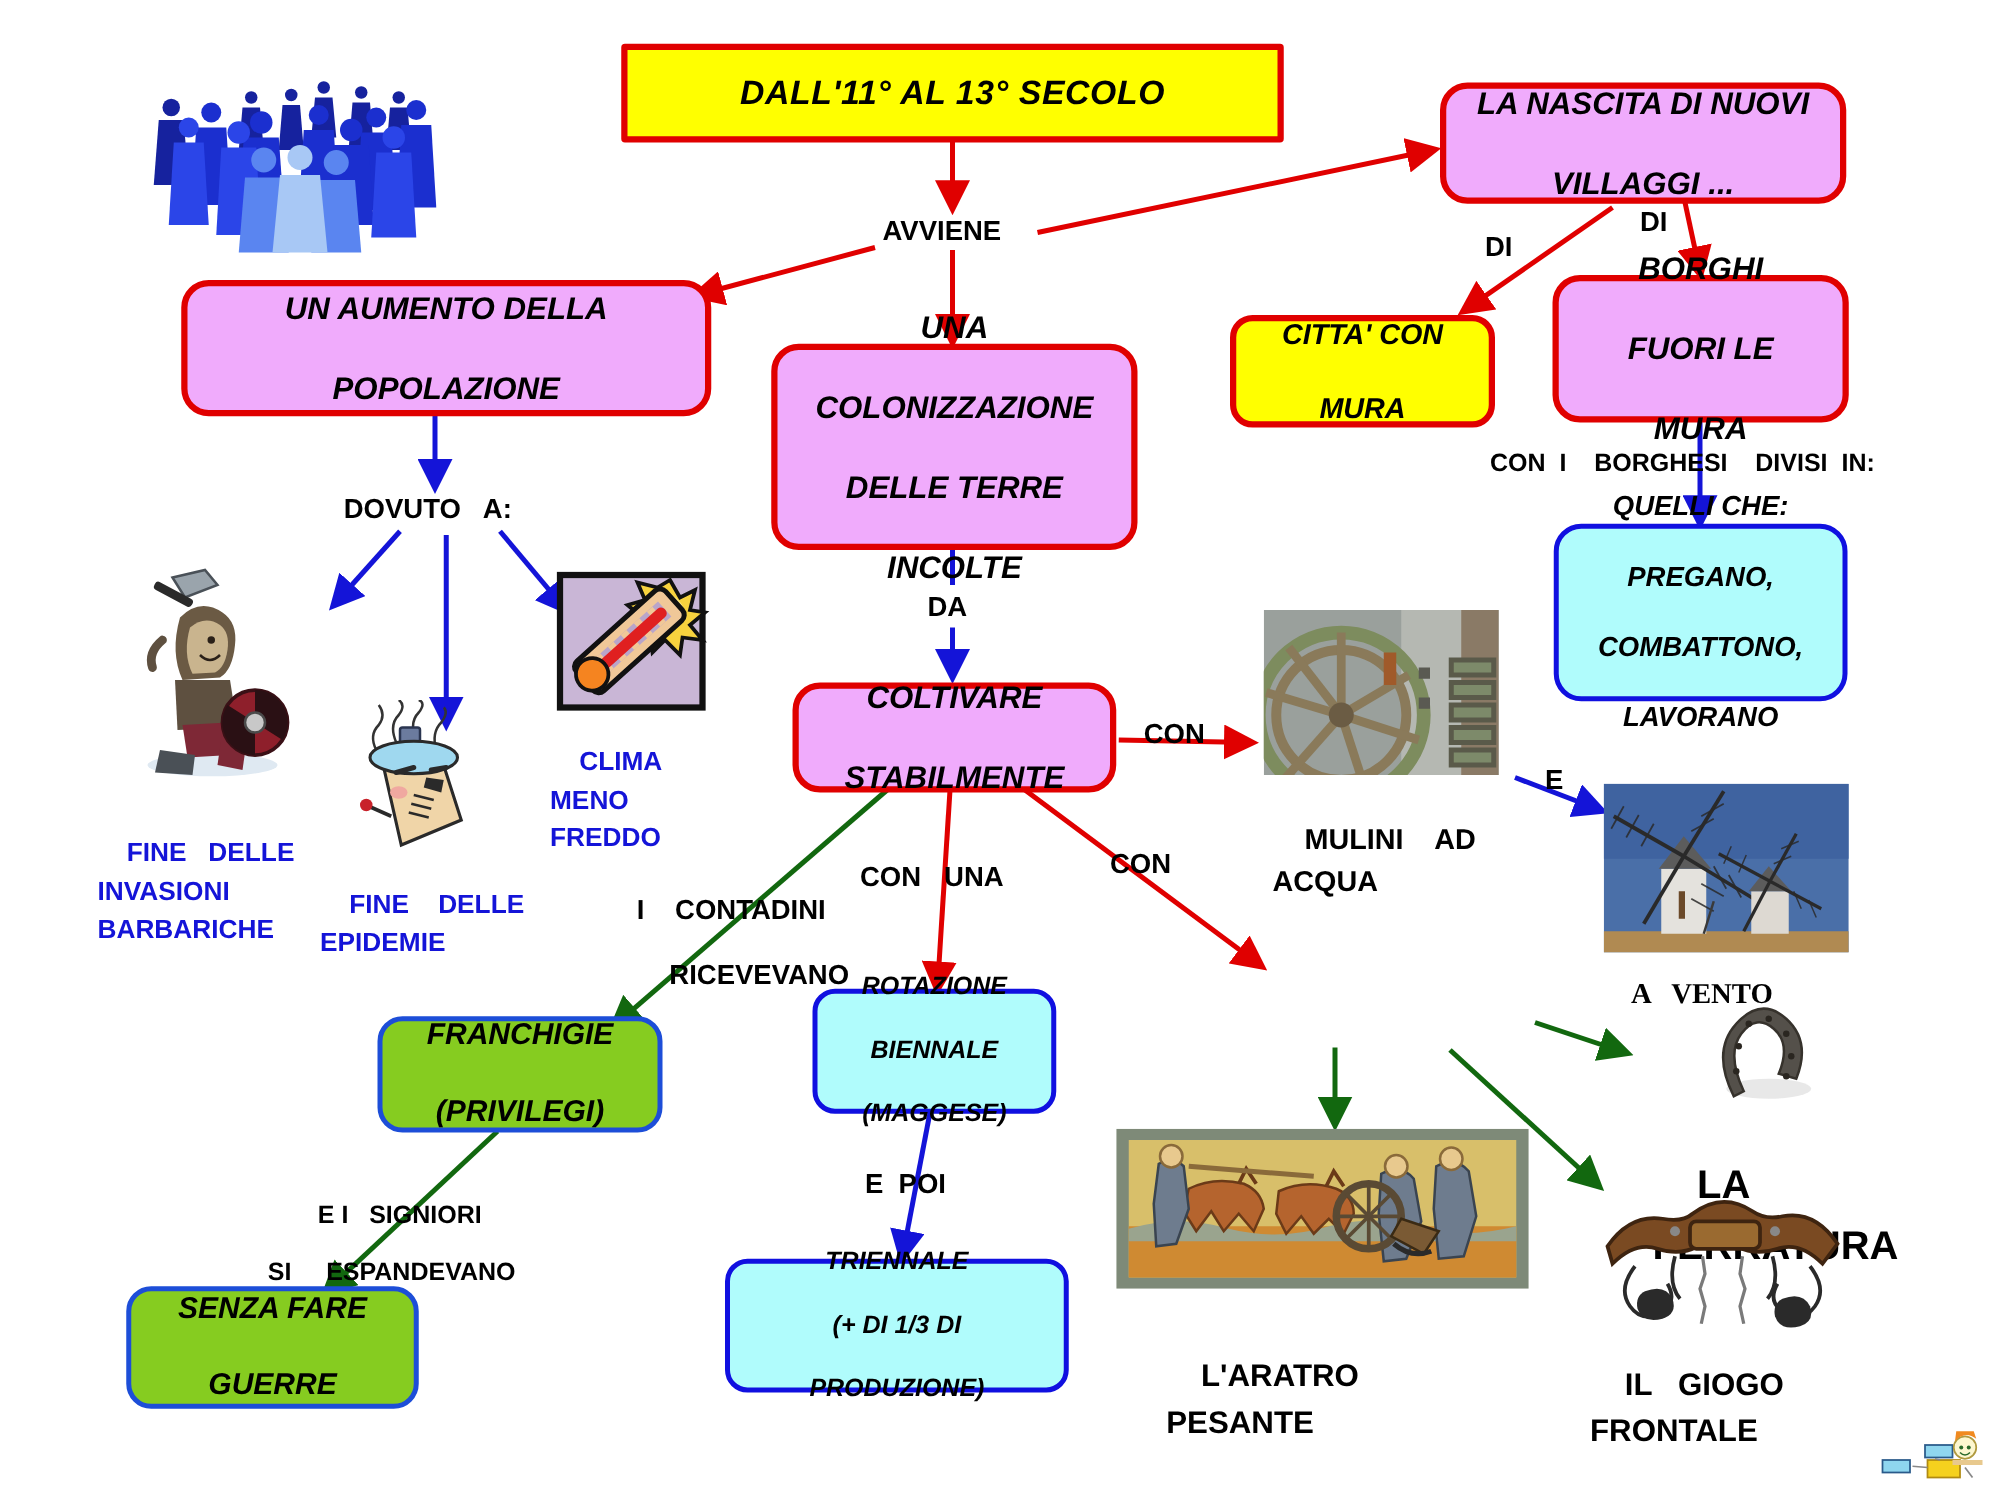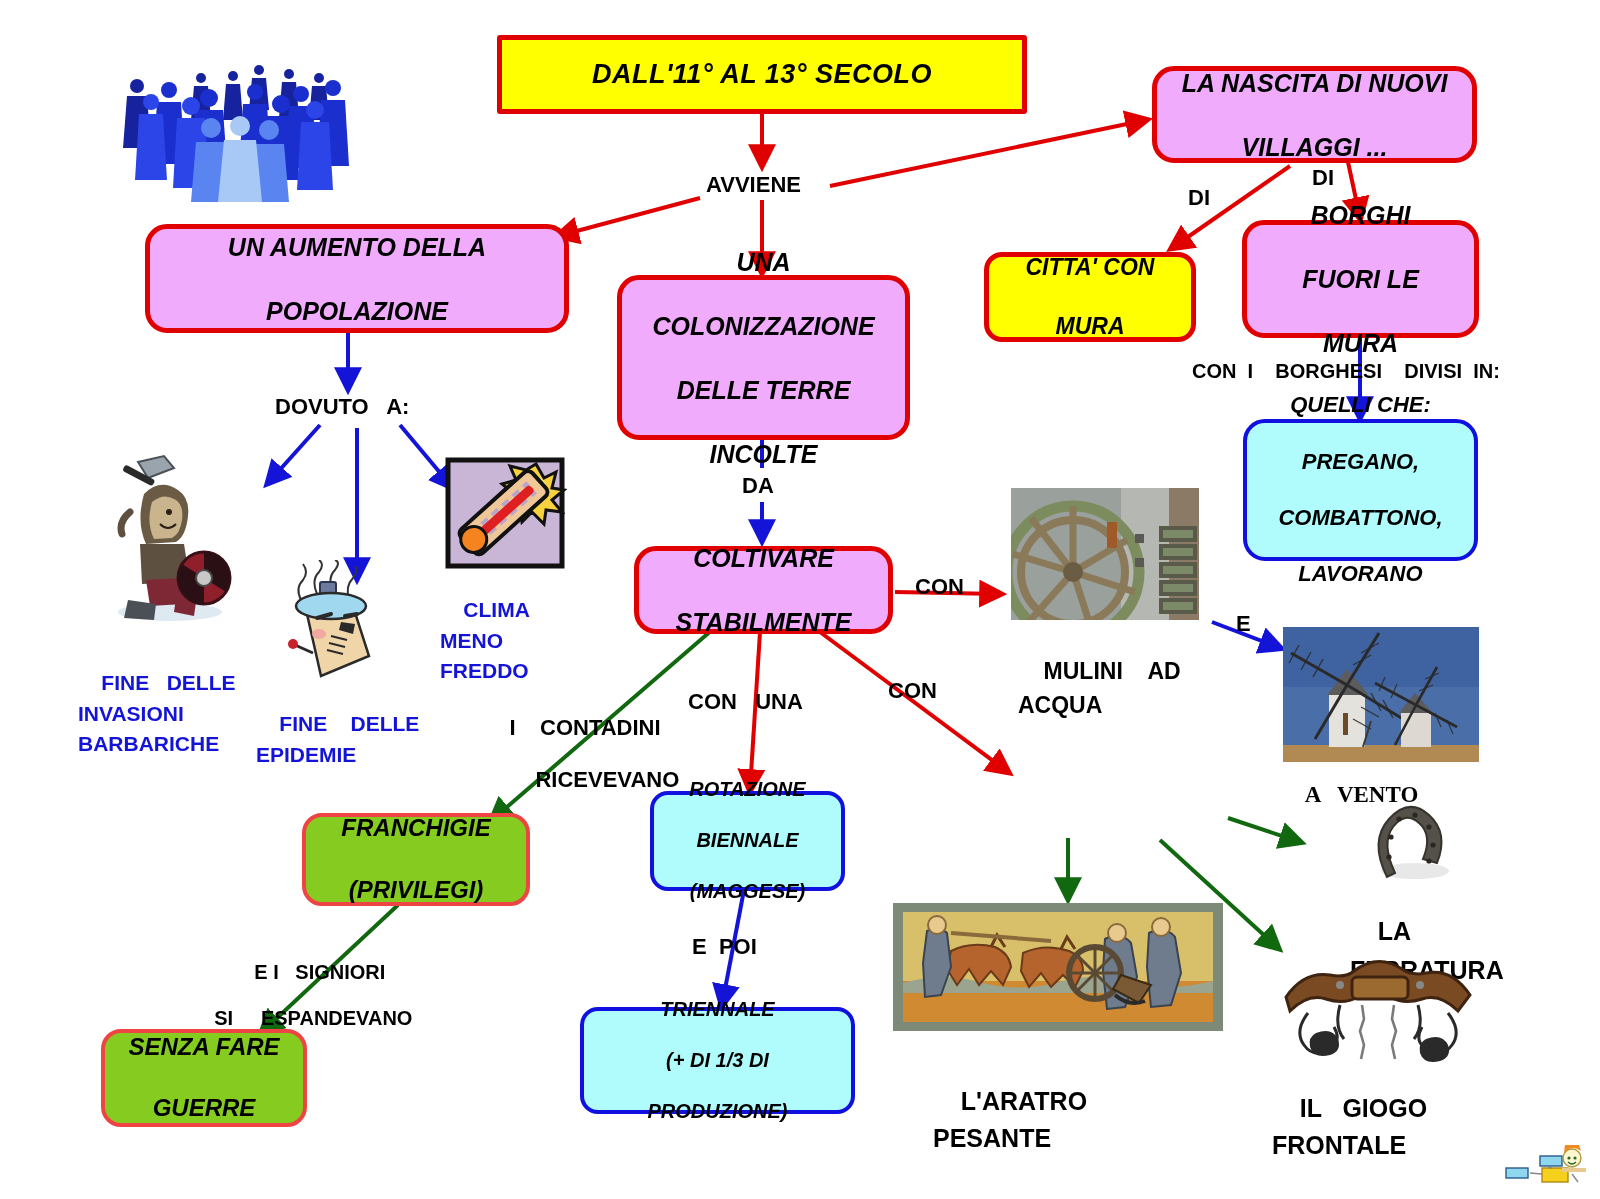--- a/index.html
+++ b/index.html
@@ -11,21 +11,21 @@
   .node{position:absolute;box-sizing:border-box;display:flex;align-items:center;
         justify-content:center;text-align:center;font-weight:bold;color:#000;
         line-height:1.28;}
   .node span{display:block;width:100%;font-style:italic;}
 
   .n-title{background:#ffff00;border:5px solid #e00000;border-radius:3px;font-size:27px;letter-spacing:.5px;}
   .n-yellow{background:#f0abfc;border:5px solid #e00000;border-radius:22px;font-size:25px;}
   .n-yellow-sm{background:#ffff00;border:5px solid #e00000;border-radius:18px;font-size:23px;}
   .n-cyan{background:#b0fcfc;border:4px solid #1010e0;border-radius:22px;font-size:22px;}
   .n-cyan-sm{background:#b0fcfc;border:4px solid #1010e0;border-radius:18px;font-size:20px;}
-  .n-green{background:#86cc20;border:4px solid #ef4444;border-radius:20px;font-size:24px;}
+  .n-green{background:#86cc20;border:4px solid #1d4ed8;border-radius:20px;font-size:24px;}
 
   .conn{position:absolute;font-size:22px;font-weight:bold;color:#000;white-space:pre;}
   .conn.sm{font-size:20px;}
   .cap{position:absolute;font-size:21px;font-weight:bold;color:#000;text-align:left;white-space:pre;line-height:1.45;}
   .cap.blue{color:#1414d8;}
 
   .pic{position:absolute;}
   .pic svg{display:block;}
   .logo{position:absolute;}
 </style>
@@ -136,21 +136,21 @@
       <span>COLTIVARE</span><br><span>STABILMENTE</span>
     </span>
   </div>
 
   <div class="node n-green" style="left:302px;top:813px;width:228px;height:93px;">
     <span>
       <span>FRANCHIGIE</span><br><span>(PRIVILEGI)</span>
     </span>
   </div>
 
-  <div class="node n-green" style="left:101px;top:1029px;width:206px;height:98px;">
+  <div class="node n-green" style="left:101px;top:1029px;width:234px;height:98px;">
     <span>
       <span>SENZA    FARE</span><br><span>GUERRE</span>
     </span>
   </div>
 
   <div class="node n-cyan-sm" style="left:650px;top:791px;width:195px;height:100px;">
     <span>
       <span>ROTAZIONE</span><br><span>BIENNALE</span><br><span>(MAGGESE)</span>
     </span>
   </div>
@@ -465,21 +465,21 @@
           <circle cx="58" cy="20" r="2.6"></circle>
         <circle cx="72" cy="32" r="2.6"></circle>
           <circle cx="76" cy="50" r="2.6"></circle>
         <circle cx="72" cy="66" r="2.6"></circle>
           <circle cx="34" cy="42" r="2.6"></circle>
         <circle cx="32" cy="62" r="2.6"></circle>
       </g>
     </svg>
   </div>
 
-  <div class="cap" style="left:1350px;top:873px;width:180px;font-size:25px;line-height:1.55;">
+  <div class="cap" style="left:1322px;top:873px;width:180px;font-size:32px;line-height:1.55;">
     <span>LA</span><br><span>FERRATURA</span>
   </div>
 
   <div class="pic" style="left:1280px;top:955px;width:200px;height:115px;">
     <svg width="200" height="115" viewBox="0 0 200 115">
       <path d="M6 42 q18 -26 44 -22 q16 3 24 -4 q24 -18 48 -2 q10 7 24 4 q26 -5 44 22 l-12 16 q-18 -18 -36 -12 q-18 6 -32 -2 q-16 -10 -32 0 q-14 8 -32 2 q-18 -6 -36 12 z" fill="#7a4a22" stroke="#3e2410" stroke-width="3"></path>
       <rect x="72" y="22" width="56" height="22" rx="5" fill="#9a6a30" stroke="#3e2410" stroke-width="3"></rect>
       <g fill="none" stroke="#2a2a2a" stroke-width="3">
         <path d="M28 58 q-14 18 -4 32 q10 14 26 4 q12 -8 4 -22"></path>
         <path d="M168 58 q14 18 4 32 q-10 14 -26 4 q-12 -8 -4 -22"></path>

